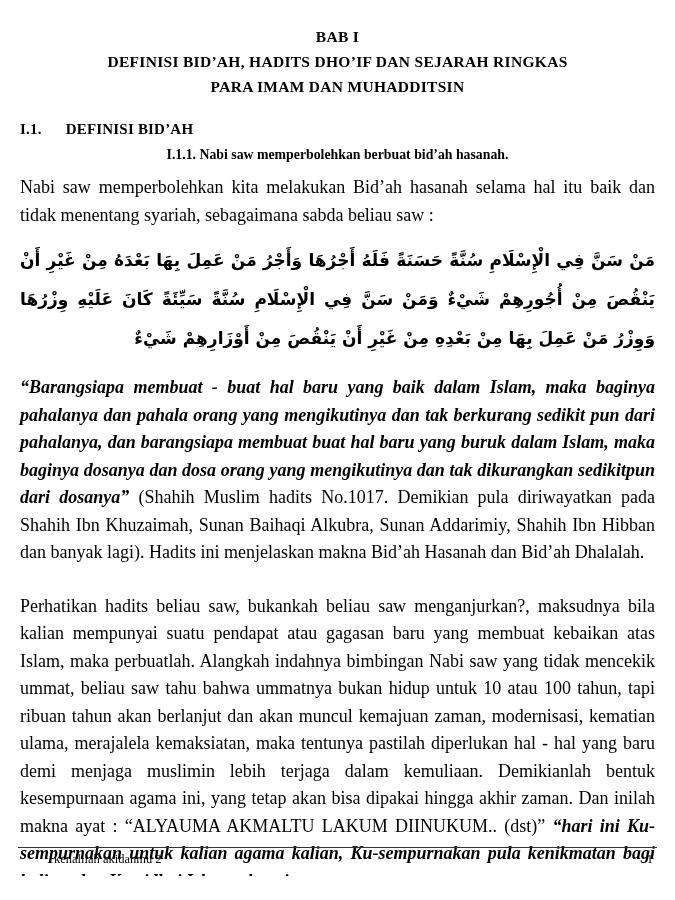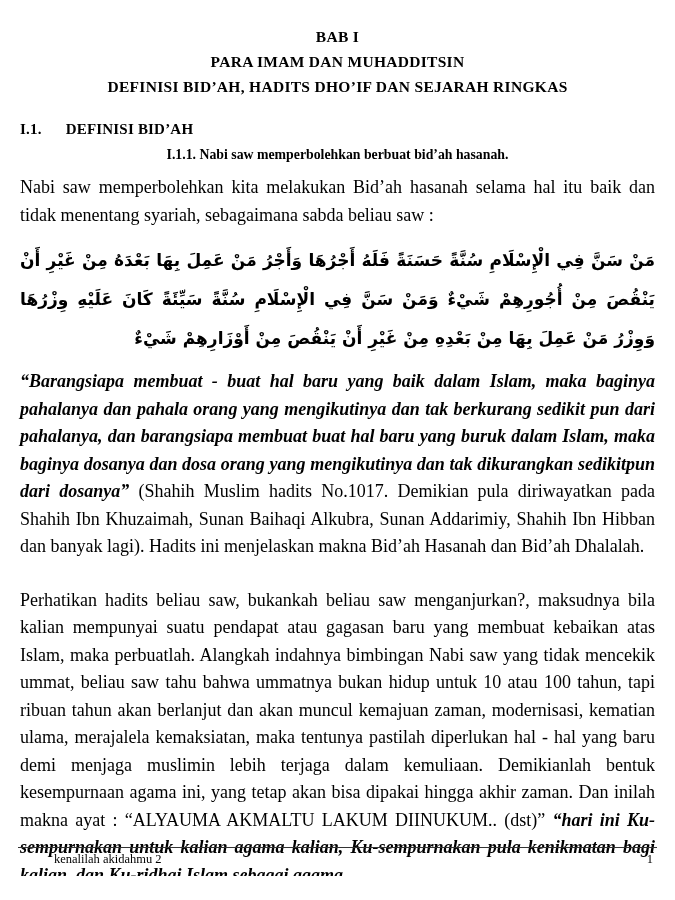--- a/index.html
+++ b/index.html
@@ -34,21 +34,21 @@
     font-size: 13.8px;
     text-align: center;
   }
   .body-par {
     font-size: 18px;
     line-height: 27.5px;
     text-align: justify;
   }
   .mt-intro { margin-top: 11px; }
   .mt-arabic { margin-top: 12px; font-weight: bold; }
-  .mt-trans { margin-top: 10px; }
+  .mt-trans { margin-top: 16px; }
   .mt-disc { margin-top: 26px; }
   .arabic {
     direction: rtl;
     unicode-bidi: embed;
     font-family: "DejaVu Sans", sans-serif;
     font-size: 17px;
     line-height: 39px;
     text-align: justify;
   }
   .run-b { font-weight: normal; }
@@ -70,22 +70,22 @@
   .footer-left { padding-left: 36px; }
   .footer-right { padding-right: 4px; }
 </style>
 </head>
 <body>
 
 <div class="page">
 
   <div class="title-block">
     <div>BAB I</div>
+    <div>DEFINISI BID’AH, HADITS DHO’IF DAN SEJARAH RINGKAS</div>
     <div>PARA IMAM DAN MUHADDITSIN</div>
-    <div>DEFINISI BID’AH, HADITS DHO’IF DAN SEJARAH RINGKAS</div>
   </div>
 
   <div class="section-heading">
     <span class="sec-num">I.1.</span><span>DEFINISI BID’AH</span>
   </div>
 
   <div class="subsection-heading">I.1.1. Nabi saw memperbolehkan berbuat bid’ah hasanah.</div>
 
   <p class="body-par mt-intro">Nabi saw memperbolehkan kita melakukan Bid’ah hasanah selama hal itu baik dan tidak menentang syariah, sebagaimana sabda beliau saw :</p>
 

